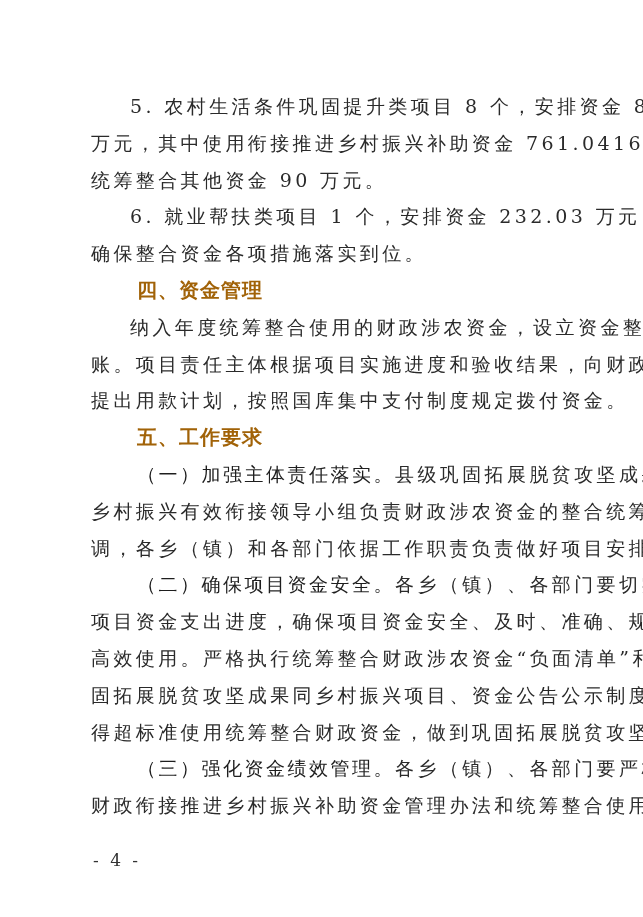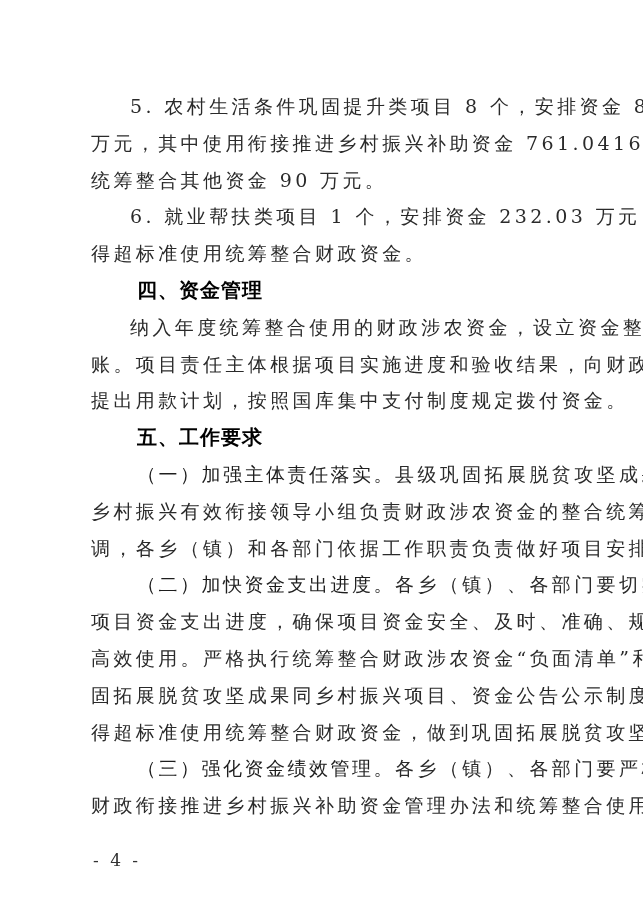--- a/index.html
+++ b/index.html
@@ -36,21 +36,21 @@
     .indent {
       padding-left: 39px;
     }
     .heading {
       font-family: "DejaVu Sans", "Liberation Sans", sans-serif;
       font-weight: bold;
       font-size: 20px;
       letter-spacing: 1px;
       padding-left: 46px;
       text-align-last: left;
-      color: #000000;
+      color: #a16207;
     }
     .sub-title {
       font-weight: normal;
       color: #1e1e1e;
       letter-spacing: 2.5px;
     }
     .bold-lead {
       padding-left: 46px;
     }
     .page-number {
@@ -66,37 +66,37 @@
 </head>
 <body>
 
 <div class="page">
 
   <div class="line indent">5. 农村生活条件巩固提升类项目 8 个，安排资金 841.0416</div>
   <div class="line">万元，其中使用衔接推进乡村振兴补助资金 761.0416 万元，</div>
   <div class="line last">统筹整合其他资金 90 万元。</div>
 
   <div class="line indent">6. 就业帮扶类项目 1 个，安排资金 232.03 万元，全部使</div>
-  <div class="line last">得超标准使用统筹整合财政资金。</div>
+  <div class="line last">确保整合资金各项措施落实到位。</div>
 
   <div class="line heading">四、资金管理</div>
   <div class="line indent">纳入年度统筹整合使用的财政涉农资金，设立资金整合台</div>
   <div class="line">账。项目责任主体根据项目实施进度和验收结果，向财政部门</div>
   <div class="line last">提出用款计划，按照国库集中支付制度规定拨付资金。</div>
 
   <div class="line heading">五、工作要求</div>
 
   <div class="line bold-lead">
     <span class="sub-title">（一）加强主体责任落实。</span><span>县级巩固拓展脱贫攻坚成果同</span>
   </div>
   <div class="line">乡村振兴有效衔接领导小组负责财政涉农资金的整合统筹协</div>
   <div class="line">调，各乡（镇）和各部门依据工作职责负责做好项目安排、实施</div>
 
   <div class="line bold-lead">
-    <span class="sub-title">（二）加快资金支出进度。</span><span>各乡（镇）、各部门要切实加快</span>
+    <span class="sub-title">（二）确保项目资金安全。</span><span>各乡（镇）、各部门要切实加快</span>
   </div>
   <div class="line">项目资金支出进度，确保项目资金安全、及时、准确、规范、</div>
   <div class="line">高效使用。严格执行统筹整合财政涉农资金“负面清单”和巩</div>
   <div class="line">固拓展脱贫攻坚成果同乡村振兴项目、资金公告公示制度，不</div>
   <div class="line">得超标准使用统筹整合财政资金，做到巩固拓展脱贫攻坚成果</div>
 
   <div class="line bold-lead">
     <span class="sub-title">（三）强化资金绩效管理。</span><span>各乡（镇）、各部门要严格按照</span>
   </div>
   <div class="line">财政衔接推进乡村振兴补助资金管理办法和统筹整合使用财</div>

